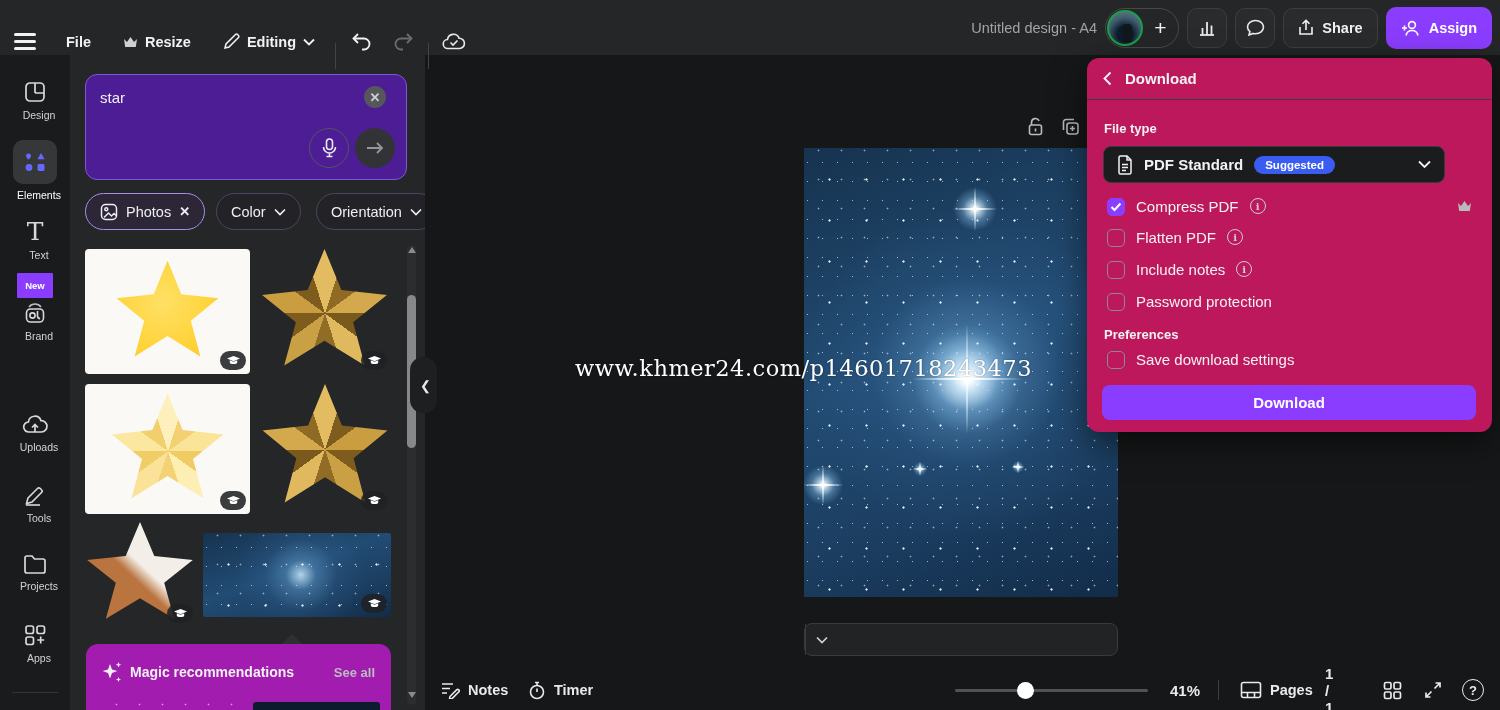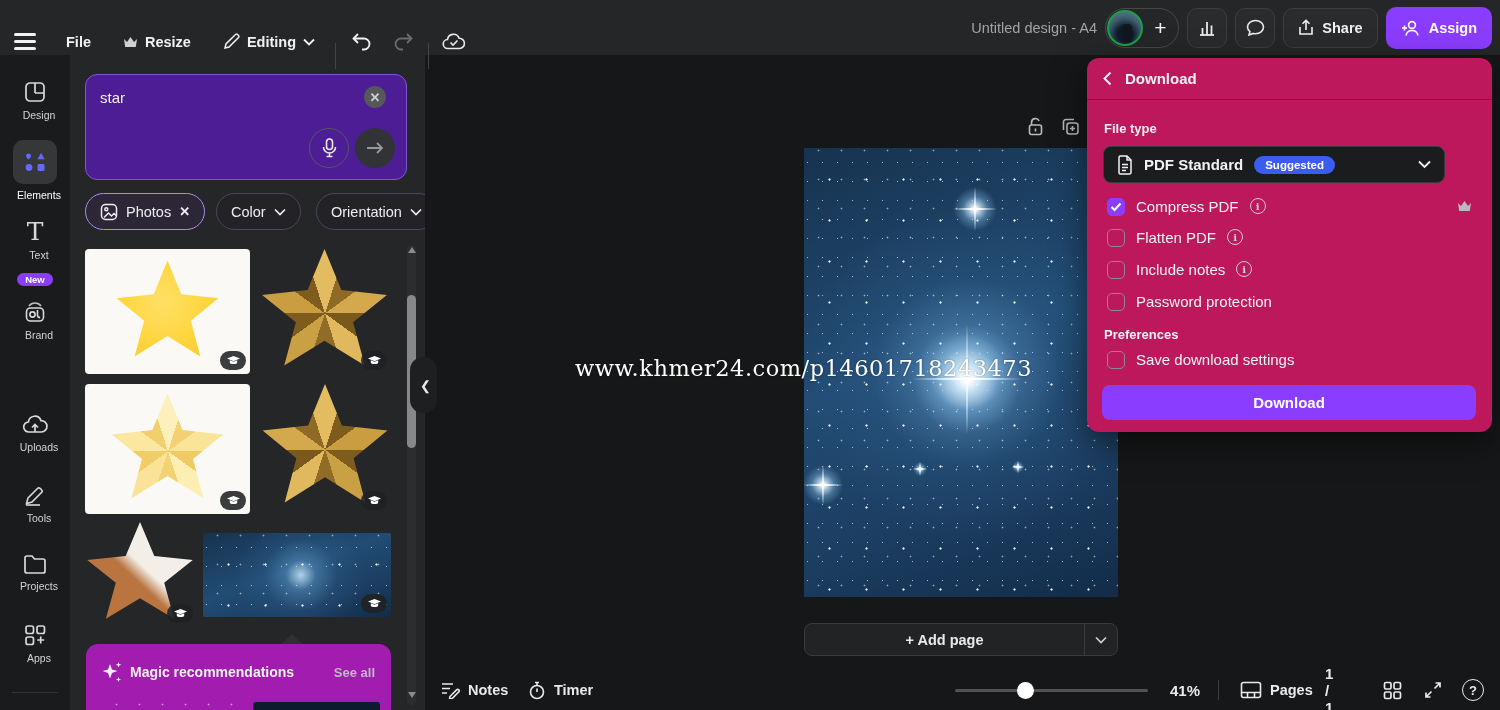--- a/index.html
+++ b/index.html
@@ -27,21 +27,21 @@
   .plus-half { width:34px; text-align:center; font-size:21px; font-weight:400; color:#f2f2f3; }
   .sq-btn { width:40px; height:40px; border:1px solid #3d3e40; background:#2a2b2d; border-radius:10px; display:flex; align-items:center; justify-content:center; cursor:pointer; color:#e9eaeb; }
   .share-btn { height:40px; border:1px solid #3d3e40; background:#2a2b2d; border-radius:10px; display:flex; align-items:center; gap:8px; padding:0 14px; font-size:14.5px; font-weight:600; cursor:pointer; }
   .assign-btn { height:42px; border-radius:10px; background:#8b3dff; display:flex; align-items:center; gap:8px; padding:0 15px; font-size:14.5px; font-weight:700; color:#fff; cursor:pointer; }
 
   
   #rail { position:absolute; left:0; top:55px; width:70px; height:655px; background:#1a1b1d; z-index:20; }
   .rail-item { position:absolute; left:0; width:70px; display:flex; flex-direction:column; align-items:center; cursor:pointer; color:#d8d9db; }
   .rail-label { font-size:10.5px; margin-top:5px; color:#d2d3d6;padding-left:8px; }
   .elements-box { width:44px; height:44px; border-radius:10px; background:#363739; display:flex; align-items:center; justify-content:center; }
-  .new-badge { background:#8b3dff; color:#fff; font-size:9.5px; font-weight:700; padding:1px 8px; border-radius:7px; margin-bottom:14px; }
+  .new-badge { background:#8b3dff; color:#fff; font-size:9.5px; font-weight:700; padding:7px 8px; border-radius:1px; margin-bottom:3px; }
   .rail-div { position:absolute; left:12px; top:637px; width:46px; height:1px; background:#333436; }
   .text-T { font-family:"DejaVu Serif", serif; font-size:25px; color:#d8d9db; line-height:24px; }
 
   
   #panel { position:absolute; left:70px; top:55px; width:355px; height:655px; background:#252628; overflow:hidden; z-index:20; }
   .searchbox { position:absolute; left:15px; top:19px; width:322px; height:106px; background:#4c1d95; border:1.5px solid #7e57d6; border-radius:12px; }
   .search-text { position:absolute; left:14px; top:14px; font-size:15px; color:#f2f2f3; }
   .clear-btn { position:absolute; right:20px; top:11px; width:22px; height:22px; border-radius:50%; background:#55575b; color:#cfd0d2; display:flex; align-items:center; justify-content:center; font-size:13px; font-weight:700; cursor:pointer; }
   .mic-btn { position:absolute; right:57px; bottom:11px; width:40px; height:40px; border-radius:50%; border:1px solid #55565a; display:flex; align-items:center; justify-content:center; cursor:pointer; color:#e9eaeb; }
   .go-btn { position:absolute; right:11px; bottom:11px; width:40px; height:40px; border-radius:50%; background:#323336; display:flex; align-items:center; justify-content:center; cursor:pointer; color:#96979a; font-size:18px; }
@@ -452,21 +452,20 @@
         <div class="core"></div>
       </div>
     <div class="flare" style="left:68%; top:71%; width:12px; height:12px;">
         <div class="core"></div>
       </div>
   </div>
 
   <div id="watermark">www.khmer24.com/p14601718243473</div>
 
   <div id="add-page">
-    <div class="main">+ Add page</div>
     <div class="dd">
         <svg width="12" height="8" viewBox="0 0 12 8" fill="none" stroke="#cfd0d2" stroke-width="1.7">
           <path d="M1 1.5l5 5 5-5"></path>
         </svg>
       </div>
   </div>
 </div>
 
 <div id="bottombar">
   <div class="bb-item" style="left:15px">

